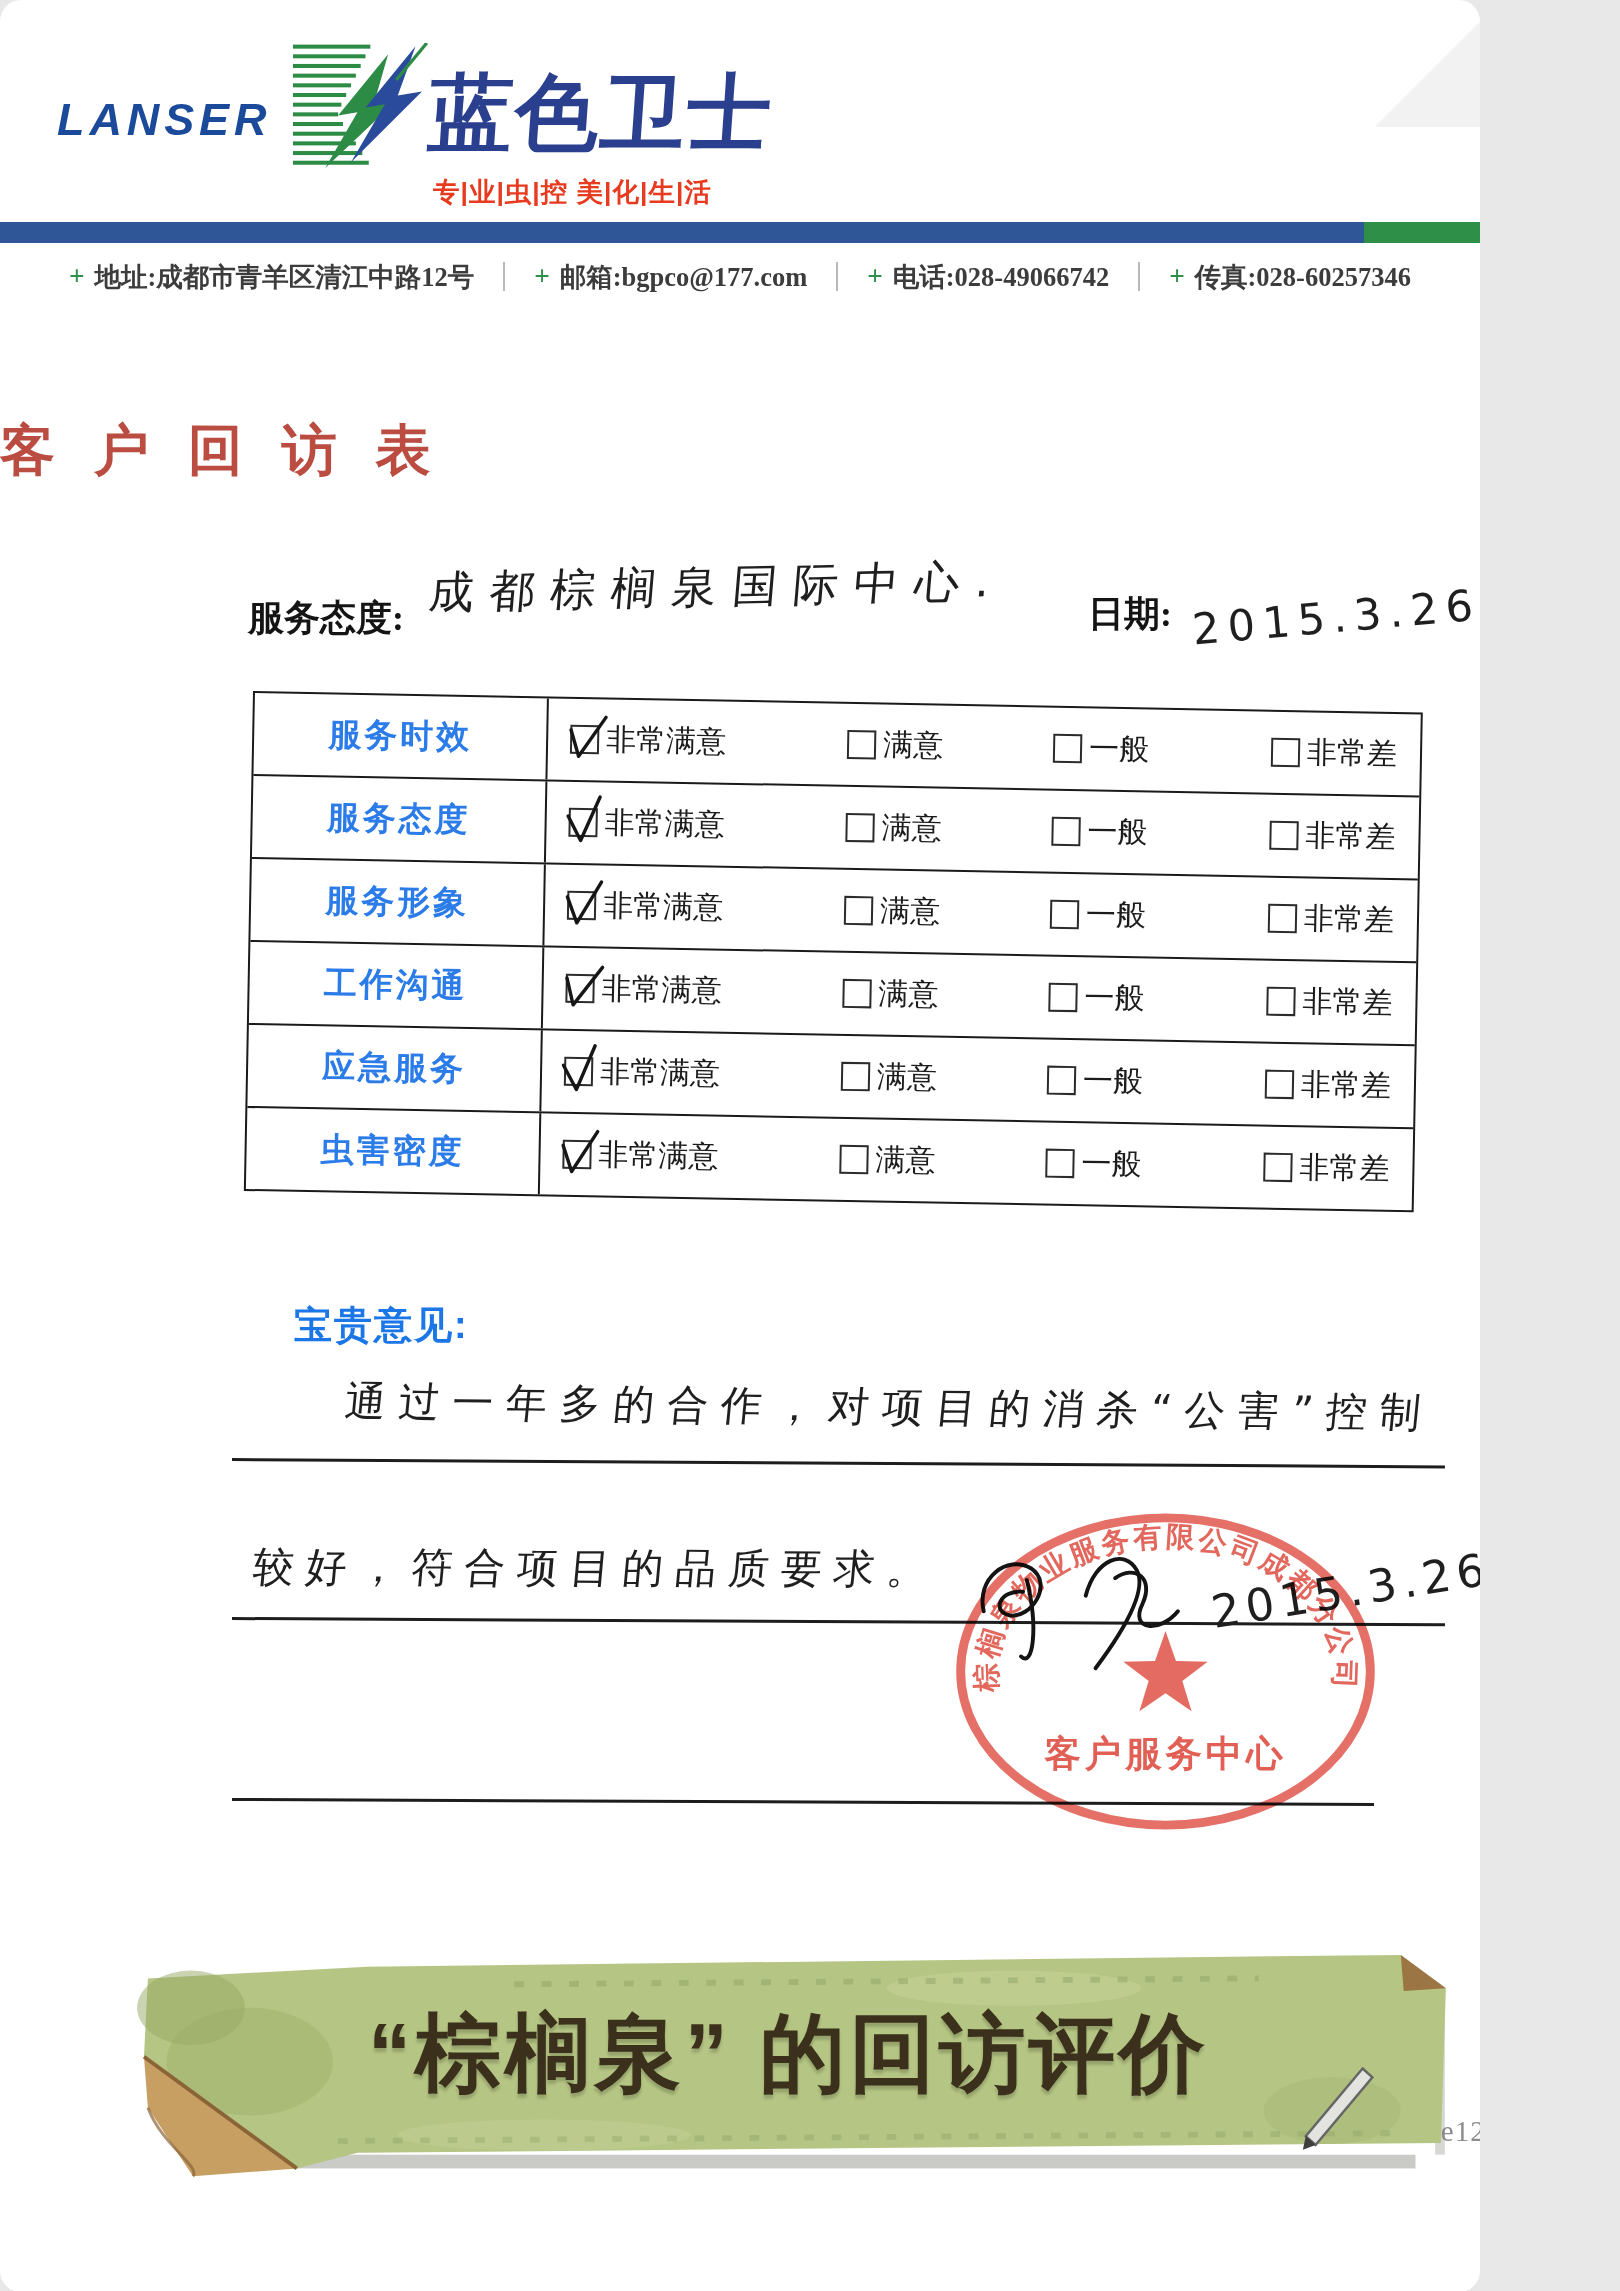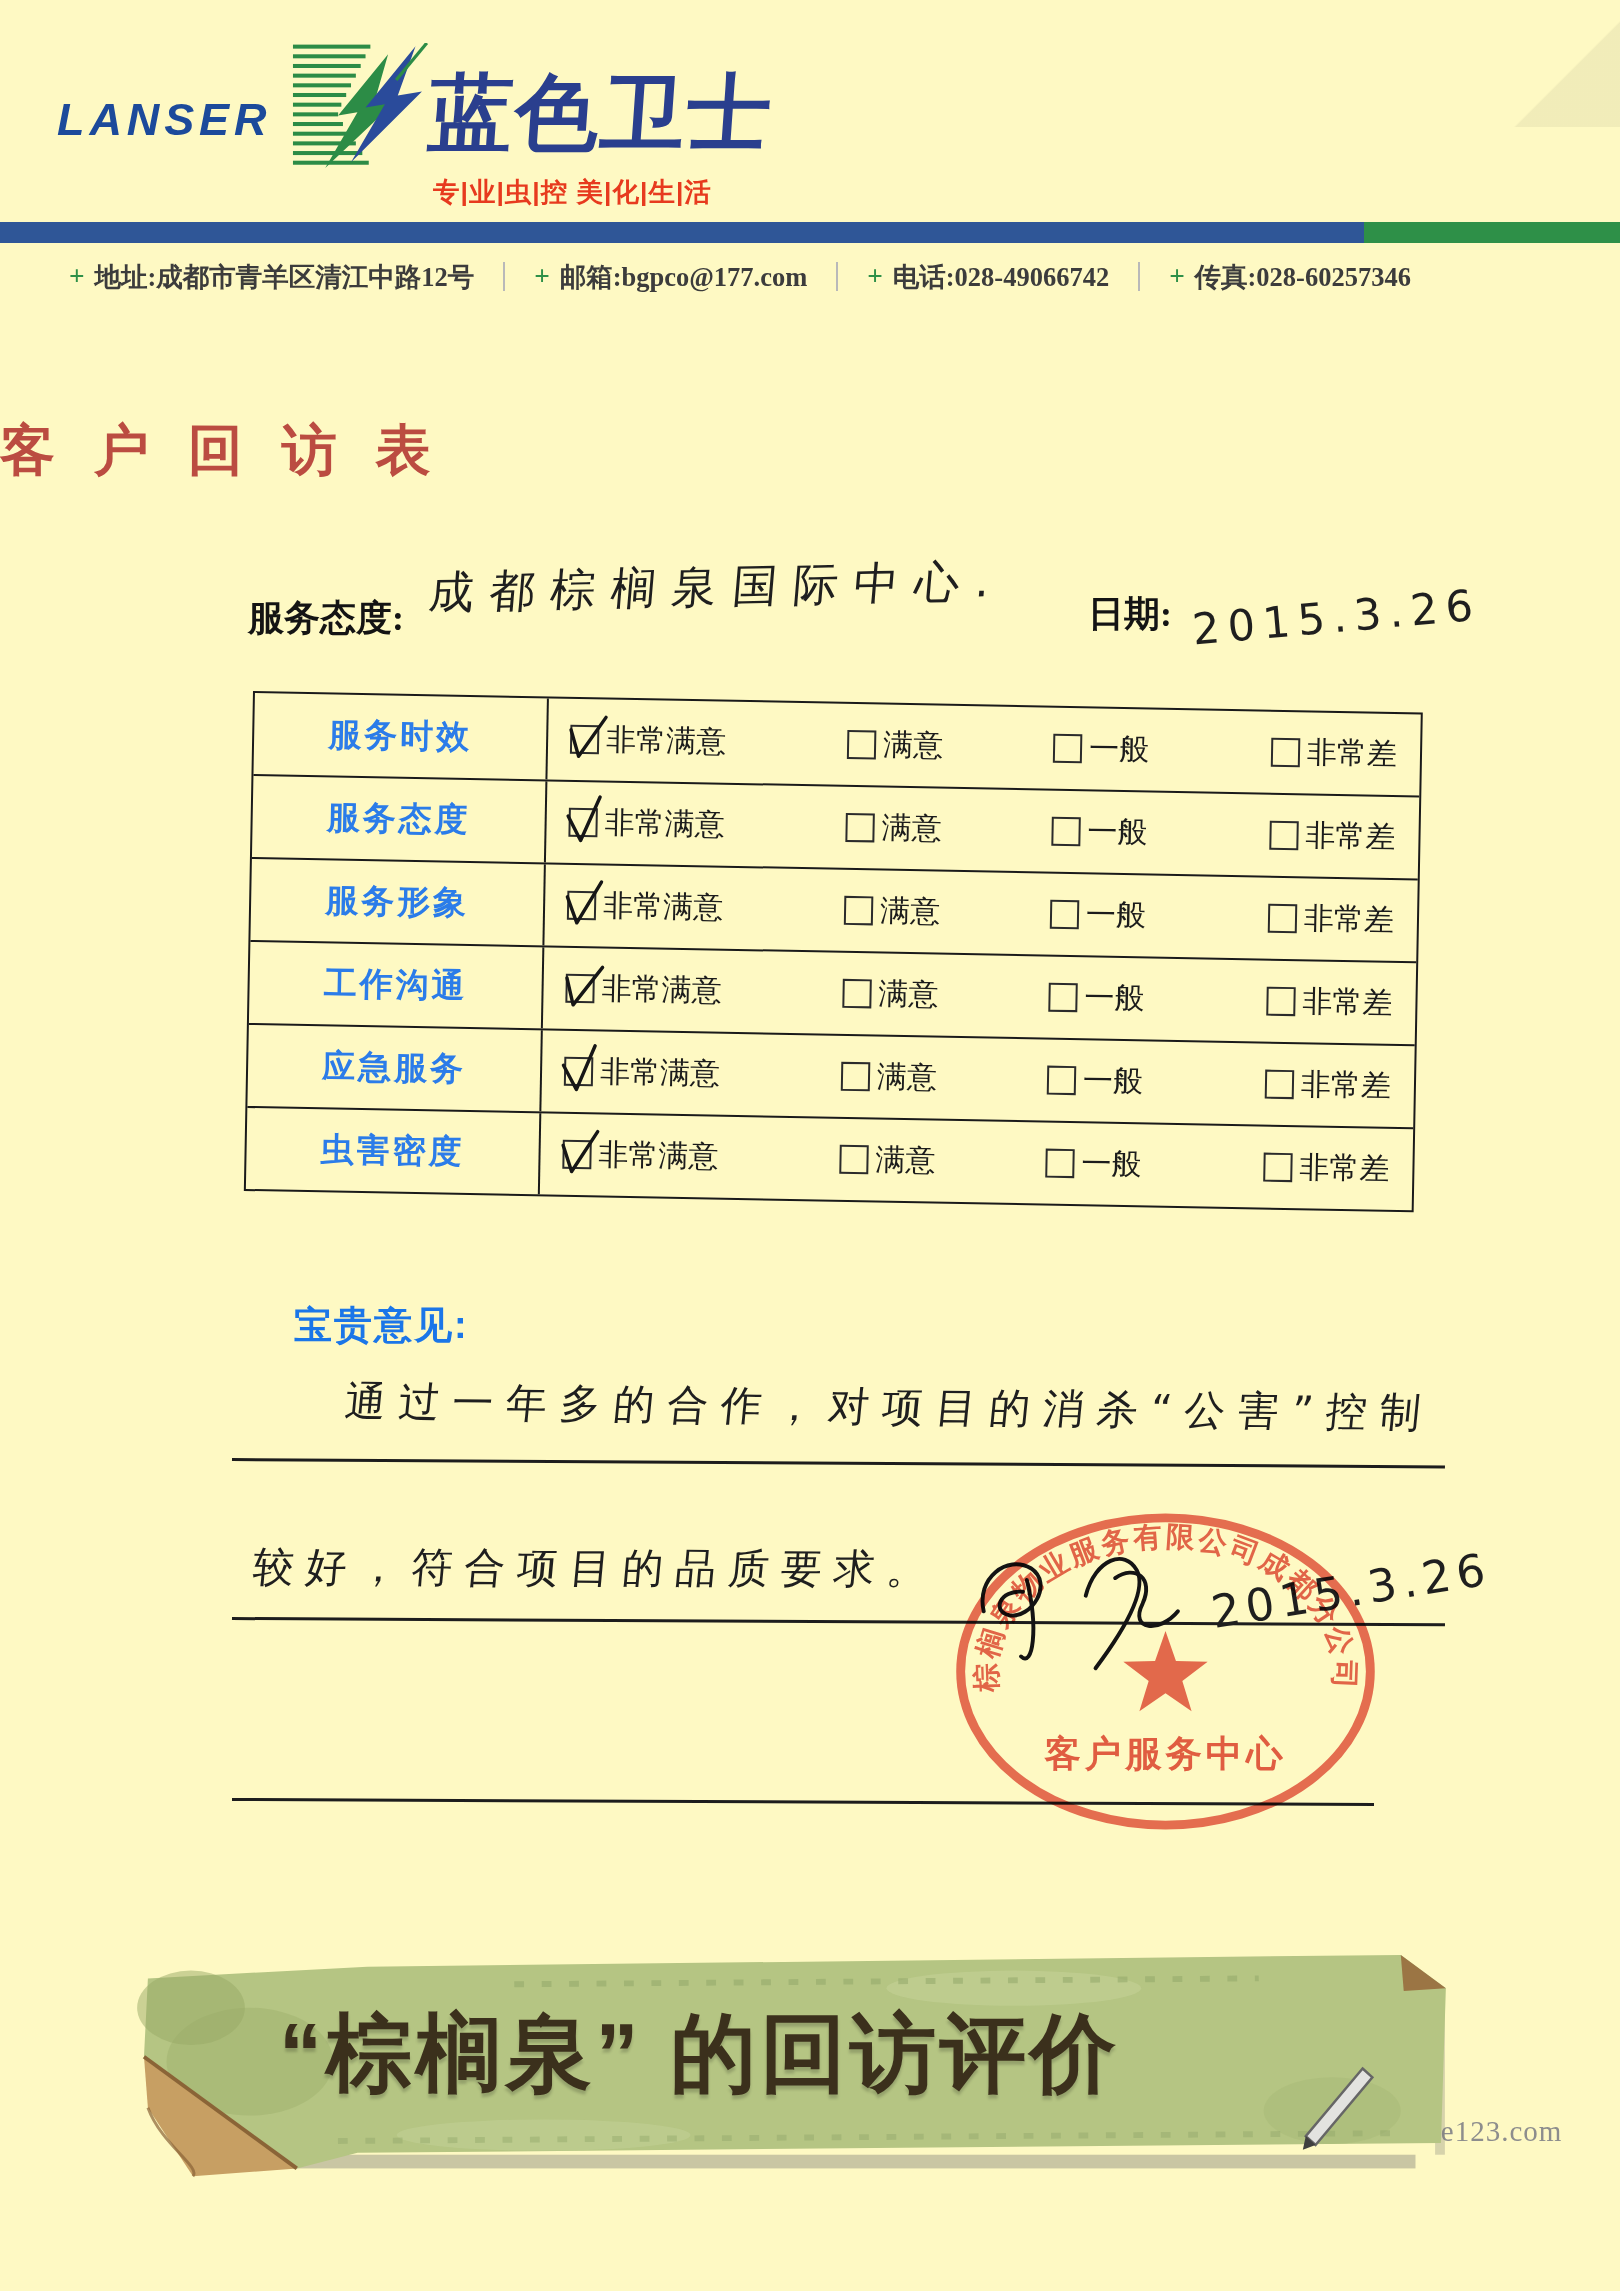--- a/index.html
+++ b/index.html
@@ -1,17 +1,17 @@
 <!DOCTYPE html>
 <html><head>
 <meta charset="utf-8">
 <style>
   html,body{margin:0;padding:0;background:#e8e8e8;}
-  #page{position:relative;width:1620px;height:2292px;background:#fef9c3;overflow:hidden;
-        font-family:"Liberation Serif",serif;color:#1c1c1c;}
+  #page{position:relative;width:1480px;height:2292px;background:#ffffff;overflow:hidden;
+        font-family:"Liberation Serif",serif;color:#1c1c1c;border-radius:21px;}
   .abs{position:absolute;}
 
   
   .lanser{left:57px;top:94px;font-family:"Liberation Sans",sans-serif;font-size:45px;
           font-weight:900;font-style:italic;letter-spacing:4.9px;color:#1c4a9b;}
   .logo-svg{left:278px;top:43px;width:167px;height:129px;}
   .brand{left:429px;top:57px;font-family:"Liberation Sans",sans-serif;font-size:84px;
          font-weight:bold;color:#2a3f8e;transform:skewX(-4deg);letter-spacing:2px;}
   .tagline{left:433px;top:174px;font-family:"Liberation Sans",sans-serif;font-size:26.5px;
            font-weight:bold;color:#e73a1e;letter-spacing:1px;text-align:center;}
@@ -59,21 +59,21 @@
   .hand-line1{left:345px;top:1380px;font-size:41px;letter-spacing:12.7px;white-space:nowrap;
               transform:rotate(0.6deg) skewX(-5deg);}
   .hand-line2{left:253px;top:1541px;font-size:41px;letter-spacing:11.8px;white-space:nowrap;
               transform:rotate(0.2deg) skewX(-5deg);}
   .sig-svg{left:970px;top:1521px;width:255px;height:167px;overflow:visible;}
   .sig-date{left:1210px;top:1564px;font-size:45px;letter-spacing:5.9px;transform:rotate(-9deg);}
   .stamp{left:939px;top:1502px;width:453px;height:335px;mix-blend-mode:multiply;opacity:0.93;}
 
   
   .banner{left:132px;top:1949px;width:1318px;height:240px;z-index:2;}
-  .banner-text{left:279px;top:1996px;width:1019px;text-align:left;z-index:3;
+  .banner-text{left:279px;top:1996px;width:1019px;text-align:center;z-index:3;
        font-family:"Liberation Sans",sans-serif;font-size:86px;font-weight:800;color:#3b301c;
        letter-spacing:3.9px;text-shadow:0 3.9px 2.9px rgba(0,0,0,0.18);white-space:nowrap;}
   .watermark{left:1413px;top:2115px;font-size:29px;color:#8d8d8d;letter-spacing:1px;z-index:1;}
 </style>
 </head>
 <body>
 
 <div id="page">
 
   <div class="abs lanser">LANSER</div>

